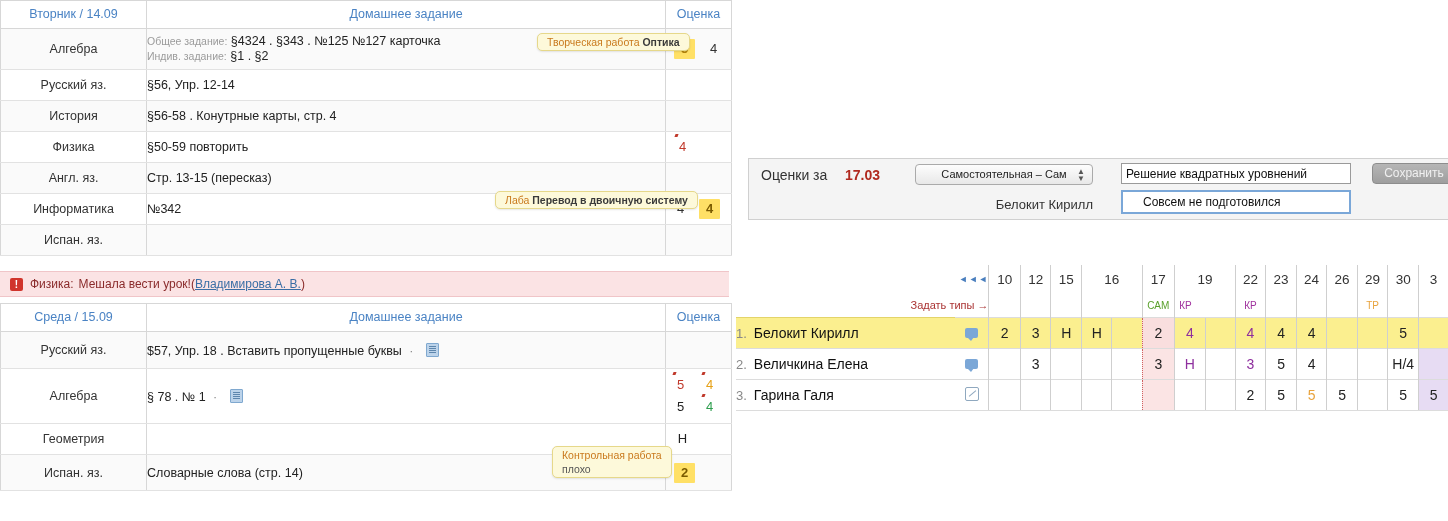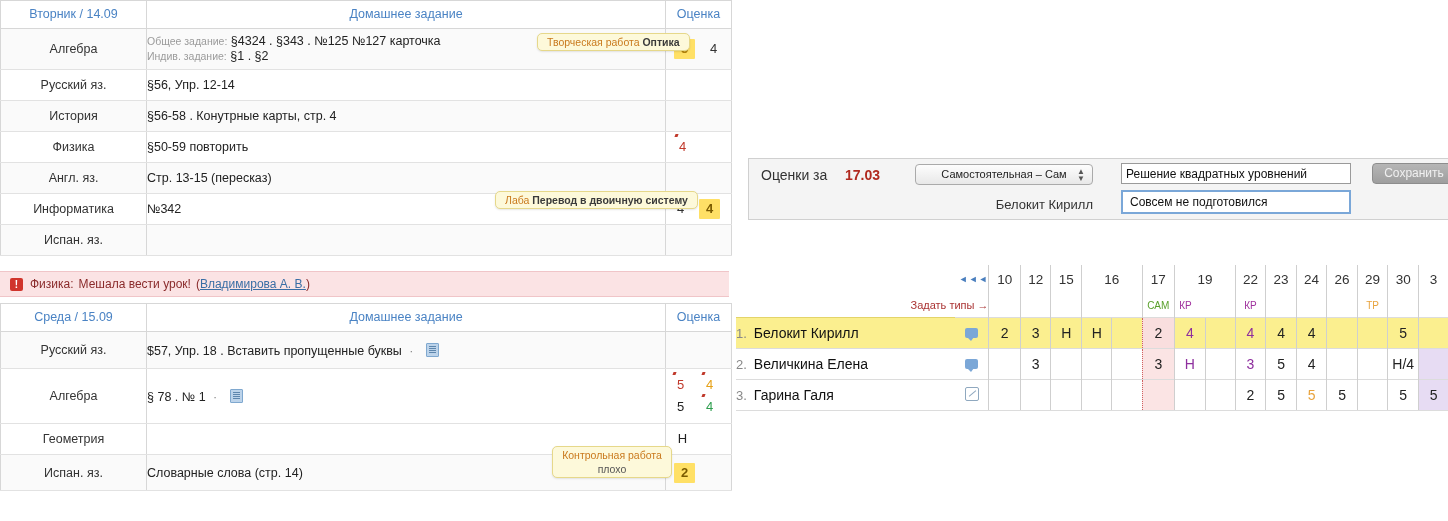--- a/index.html
+++ b/index.html
@@ -147,21 +147,21 @@
   .eb-select .arrows{position:absolute;right:7px;top:3px;font-size:8px;line-height:7px;color:#555;}
   .eb-student{position:absolute;left:140px;top:38px;width:204px;text-align:right;font-size:13px;color:#333;}
   .eb-topic{
     position:absolute;left:372px;top:4px;width:230px;height:21px;
     background:#fff;border:1px solid #9a9a9a;box-sizing:border-box;
     font-size:12px;color:#111;padding:3px 4px;
   }
   .eb-comment{
     position:absolute;left:372px;top:31px;width:230px;height:24px;
     background:#fff;border:2px solid #7aa7d8;box-sizing:border-box;
-    font-size:12px;color:#111;padding:3px 7px;
+    font-size:12px;color:#111;padding:3px 20px;
   }
   .eb-save{
     position:absolute;left:623px;top:4px;width:84px;height:21px;
     background:linear-gradient(#b6b6b6,#9e9e9e);
     border:1px solid #8d8d8d;border-radius:4px;box-sizing:border-box;
     color:#f0f0f0;font-size:12px;text-align:center;line-height:19px;
   }
 
   
   .gt{position:absolute;left:0;top:265px;width:712px;}
@@ -306,21 +306,21 @@
           <td class="subject">Испан. яз.</td>
           <td class="hw"></td>
           <td class="mark"></td>
         </tr>
       </tbody>
     </table>
 
     <div class="remark" style="top:271px;">
       <span class="excl">!</span>
       <span style="margin-right:5px">Физика:</span>
-      <span style="margin-right:5px">Мешала вести урок!</span>
+      <span style="">Мешала вести урок!</span>
       <span>(</span>
         <a href="#">Владимирова А. В.</a>
         <span>)</span>
     </div>
 
     <table class="day" style="position:absolute;top:303px;left:0;">
       <colgroup>
           <col class="c-subj">
           <col class="c-hw">
           <col class="c-mark">
@@ -368,21 +368,21 @@
           <td class="mark">
             <div class="marks-row" style="padding-left:10px">
               <span class="mk mk-dark">Н</span>
             </div>
           </td>
         </tr>
         <tr class="alt" style="height:36px">
           <td class="subject">Испан. яз.</td>
           <td class="hw">
             <span class="hwmain">Словарные слова (стр. 14)</span>
-            <div class="note" style="left:405px;top:-9px;white-space:normal;width:100px;text-align:center;">
+            <div class="note" style="left:405px;top:-9px;white-space:normal;width:100px;">
               <span>Контрольная работа</span>
               <span class="sub">плохо</span>
             </div>
           </td>
           <td class="mark">
             <div class="marks-row" style="padding-left:8px">
               <span class="mk mk-hl2">2</span>
             </div>
           </td>
         </tr>

